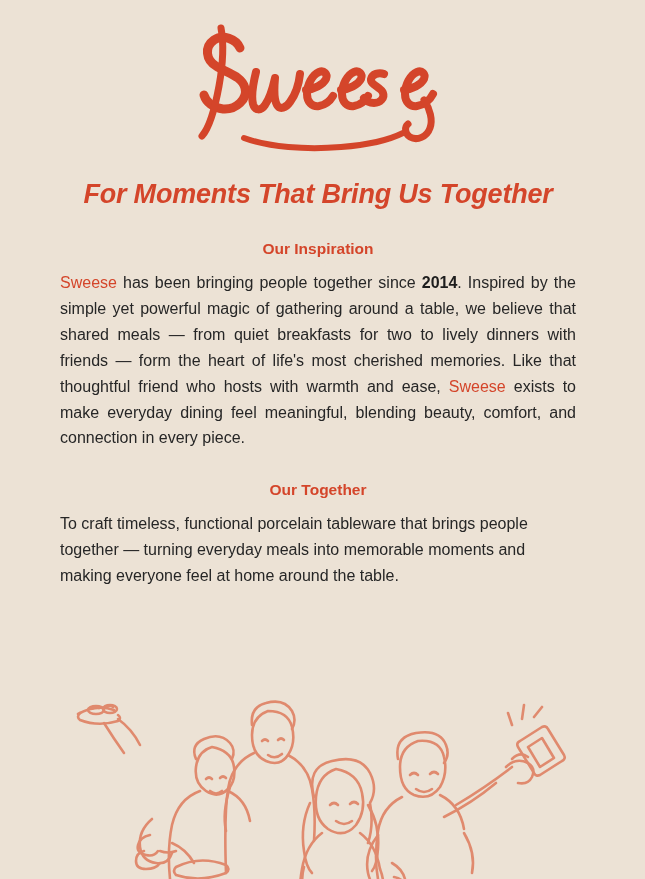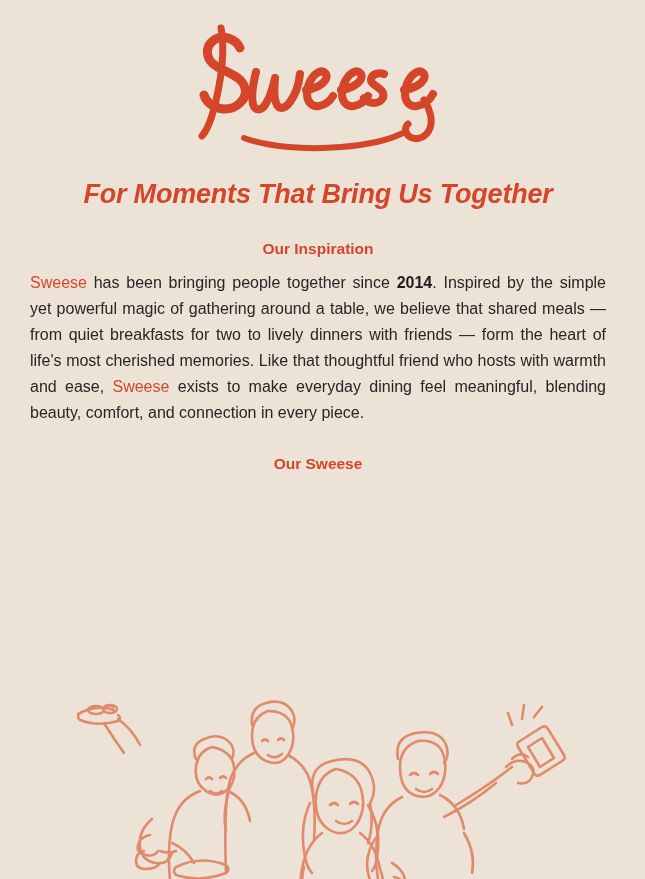--- a/index.html
+++ b/index.html
@@ -33,21 +33,21 @@
     color: #d4452a;
     font-style: italic;
     font-weight: bold;
     font-size: 27px;
     letter-spacing: -0.2px;
     margin-top: 22px;
     font-family: "Liberation Sans", sans-serif;
   }
   
   .content {
-    padding: 0 30px;
+    padding: 0 60px;
     margin-top: 30px;
   }
   .section-heading {
     text-align: center;
     color: #d4452a;
     font-weight: bold;
     font-size: 15.5px;
     margin: 0 0 12px 0;
   }
   .section-heading.mission { margin-top: 30px; }
@@ -101,22 +101,23 @@
   </div>
 
   <div class="tagline">For Moments That Bring Us Together</div>
 
   <div class="content">
 
     <h2 class="section-heading">Our Inspiration</h2>
 
     <p class="body-text"><span class="brand">Sweese</span><span> has been bringing people together since </span><span class="year">2014</span><span>. Inspired by the simple yet powerful magic of gathering around a table, we believe that shared meals — from quiet breakfasts for two to lively dinners with friends — form the heart of life's most cherished memories. Like that thoughtful friend who hosts with warmth and ease, </span><span class="brand">Sweese</span><span> exists to make everyday dining feel meaningful, blending beauty, comfort, and connection in every piece.</span></p>
 
-    <h2 class="section-heading mission">Our Sweese</h2>
-
+    <h2 class="section-heading mission">Our Together</h2>
+
+    <p class="body-text mission">To craft timeless, functional porcelain tableware that brings people together — turning everyday meals into memorable moments and making everyone feel at home around the table.</p>
 
   </div>
 
   <svg class="illustration" viewBox="0 0 645 260" aria-hidden="true">
     <g fill="none" stroke="#e08a6e" stroke-width="2.6" stroke-linecap="round" stroke-linejoin="round">
 
       <path d="M78 95 q18-10 36-4" stroke-width="2.6"></path>
       <path d="M80 94 q-4 4 0 7 q18 7 38 1 q4-3 0-6"></path>
       <ellipse cx="96" cy="91" rx="8" ry="4"></ellipse>
       <ellipse cx="110" cy="90" rx="7" ry="4"></ellipse>

